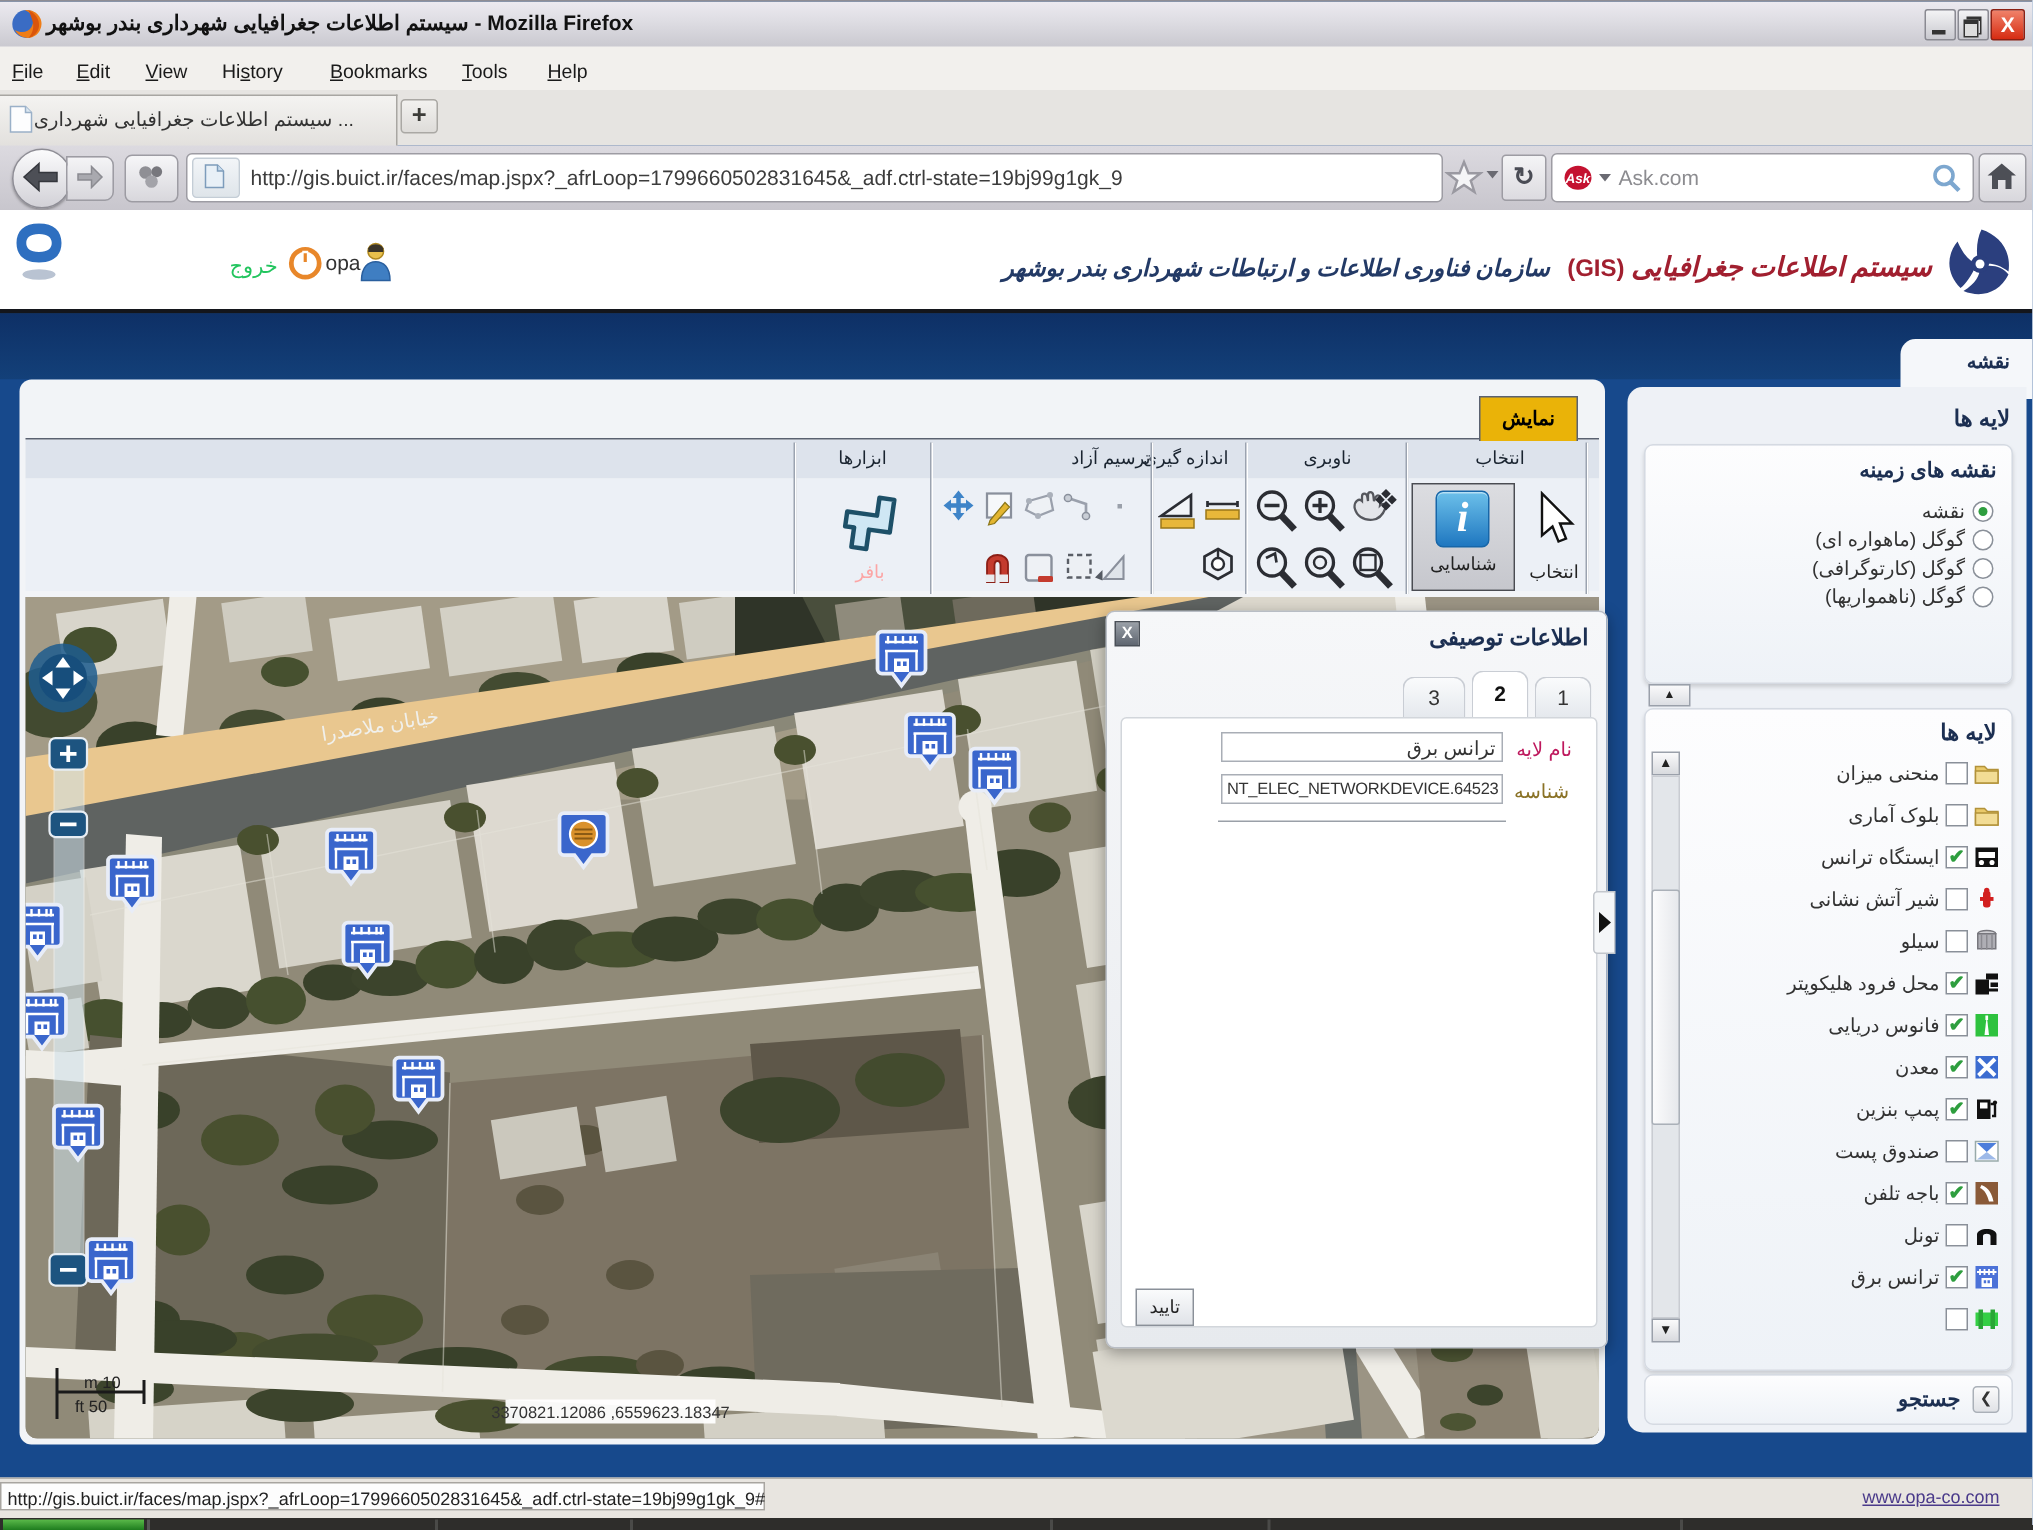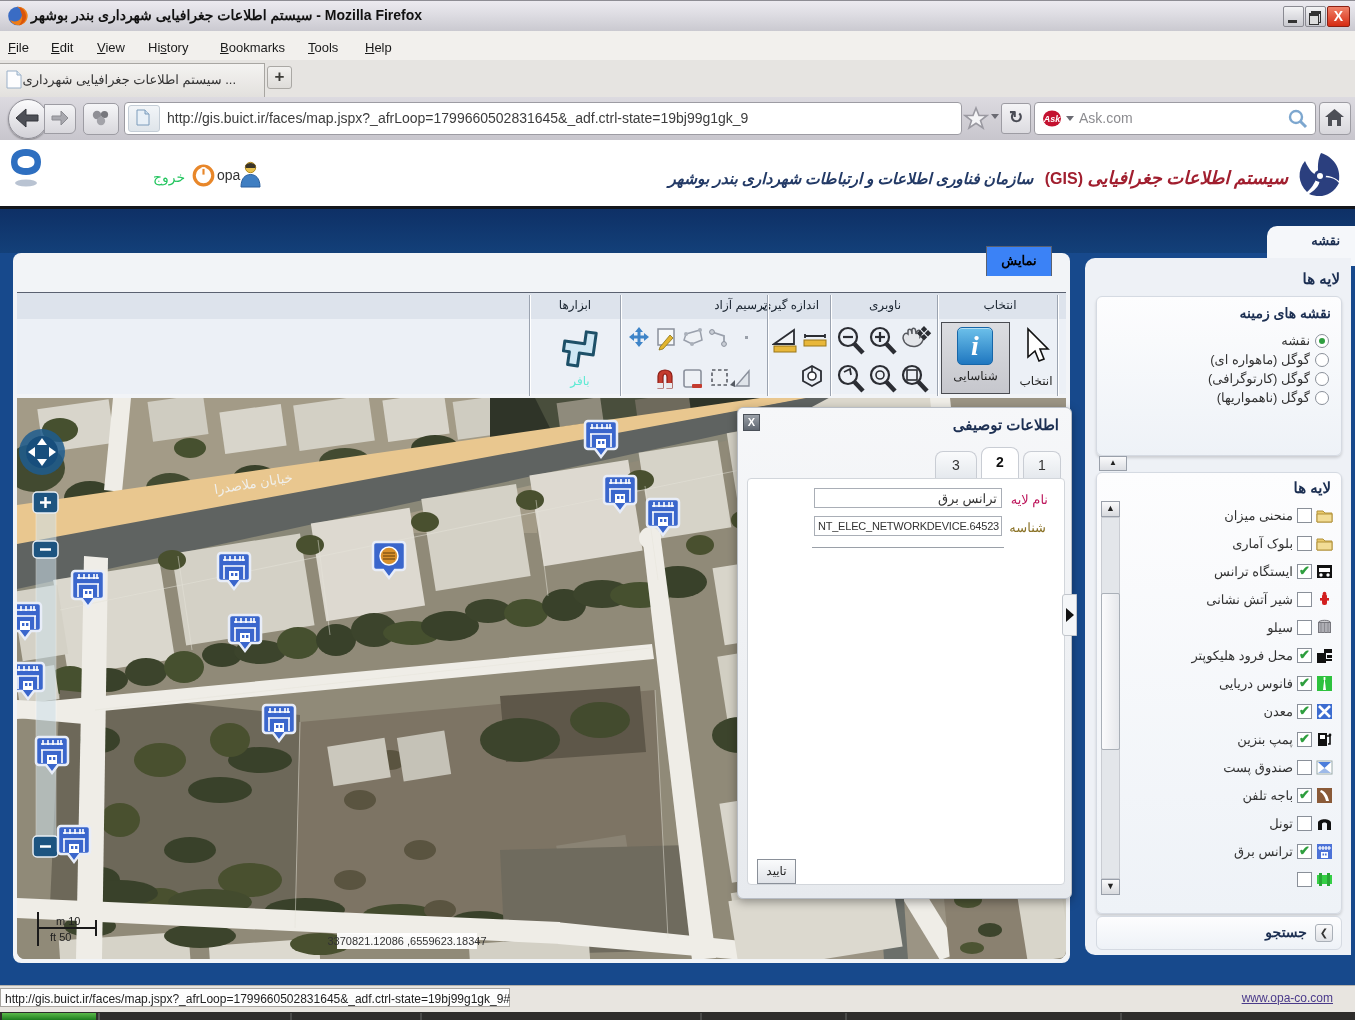--- a/index.html
+++ b/index.html
@@ -14,21 +14,21 @@
 #thetab{position:absolute;left:0;top:3px;width:264px;height:34px;background:linear-gradient(#f4f3f1,#e2e0dd);border:1px solid #a8a6a2;border-bottom:none;border-left:none;}
 #navbar{left:0;top:97px;width:1355px;height:43px;background:linear-gradient(#dcdae0,#c8c6cd);border-bottom:1px solid #a9a7ae;}
 
 #header{left:0;top:140px;width:1355px;height:66px;background:#fff;}
 #hdrline{left:0;top:206px;width:1355px;height:3px;background:#14161c;}
 #navy{left:0;top:209px;width:1355px;height:44px;background:linear-gradient(#0e3066,#134079);}
 #contentbg{left:0;top:253px;width:1355px;height:732px;background:#17498c;}
 
 #mapbox{left:13px;top:253px;width:1057px;height:710px;background:#f2f4f7;border-radius:8px;}
 #tabline{left:17px;top:292px;width:1049px;height:1px;background:#5a6170;}
-#nmtab{left:986px;top:246px;width:66px;height:30px;background:#3b82f6;border:1px solid #5a6170;border-bottom:none;font-size:13px;font-weight:bold;text-align:center;padding-top:6px;box-sizing:border-box;font-family:Liberation Serif, serif;}
+#nmtab{left:986px;top:264px;width:66px;height:30px;background:#eab308;border:1px solid #5a6170;border-bottom:none;font-size:13px;font-weight:bold;text-align:center;padding-top:6px;box-sizing:border-box;font-family:Liberation Serif, serif;}
 #grpband{left:17px;top:293px;width:1049px;height:26px;background:#dde3ec;}
 #btnband{left:17px;top:319px;width:1049px;height:75px;background:#ecf0f6;}
 .grplabel{position:absolute;top:298px;font-size:12px;color:#1a2430;}
 .vsep{position:absolute;top:295px;height:101px;width:1px;background:#9ba3b0;border-right:1px solid #fff;}
 
 #sidetab{left:1267px;top:226px;width:88px;height:40px;background:#f5f7fa;border-radius:10px 0 0 0;}
 #sidebar{left:1085px;top:258px;width:266px;height:697px;background:#eef1f6;border-radius:10px 0 0 10px;}
 #statusbar{left:0;top:985px;width:1355px;height:27px;background:#e8e5e0;border-top:1px solid #b5b2ac;}
 #taskbar{left:0;top:1012px;width:1355px;height:8px;background:#2e2d2b;}
 .fa{direction:rtl;}
@@ -233,21 +233,21 @@
     <rect x="56" y="44" width="17" height="17" rx="2" fill="#eef1f5" stroke="#8a909c" stroke-width="1.6"></rect>
     <rect x="64" y="58" width="10" height="4" rx="1" fill="#c43b2e"></rect>
     <rect x="84" y="44" width="15" height="15" fill="#edf0f4" stroke="#5a5e66" stroke-width="1.6" stroke-dasharray="3.5 2.5"></rect>
     <path d="M108 60 L121 60 L121 45 Z" fill="#dfe4ea" stroke="#8a909c" stroke-width="1.4"></path>
     <path d="M107 54 l-5 5 l5 2 Z" fill="#555a63"></path>
   </svg>
 
   <svg class="abs" style="left:558px;top:326px" width="44" height="44" viewBox="0 0 44 44">
     <path d="M6 17 L26 17 L26 5 L36 5 L36 27 L22 27 L22 40 L12 40 L12 27 L6 27 Z" fill="#cfe7f4" stroke="#1d5068" stroke-width="3" stroke-linejoin="round" transform="rotate(8 21 22)"></path>
   </svg>
-  <div class="abs fa" style="left:545px;top:374px;width:70px;text-align:center;font-size:12px;color:#5eead4">بافر</div>
+  <div class="abs fa" style="left:545px;top:374px;width:70px;text-align:center;font-size:12px;color:#fca5a5">بافر</div>
   <div class="abs" id="sidetab"></div>
   <div class="abs fa" style="left:1290px;top:233px;width:50px;font-size:13px;font-weight:bold;color:#1c2f52">نقشه</div>
   <div class="abs" id="sidebar"></div>
   <div class="abs fa" style="left:1280px;top:270px;width:60px;font-size:15px;font-weight:bold;color:#1c2f52">لایه ها</div>
   <div class="abs" style="left:1096px;top:296px;width:244px;height:158px;background:linear-gradient(#fdfdfe,#eef2f7);border:1px solid #d5dae2;border-radius:6px;box-shadow:0 2px 3px rgba(0,0,0,.15)">
     <div class="fa" style="position:absolute;right:10px;top:8px;font-size:14px;font-weight:bold;color:#1c2f52">نقشه های زمینه</div>
     <div class="radios" style="position:absolute;right:12px;top:34px;font-size:13px;color:#333">
       <div class="rrow">
           <span class="radio checked"></span>
           <span class="fa">نقشه</span>

